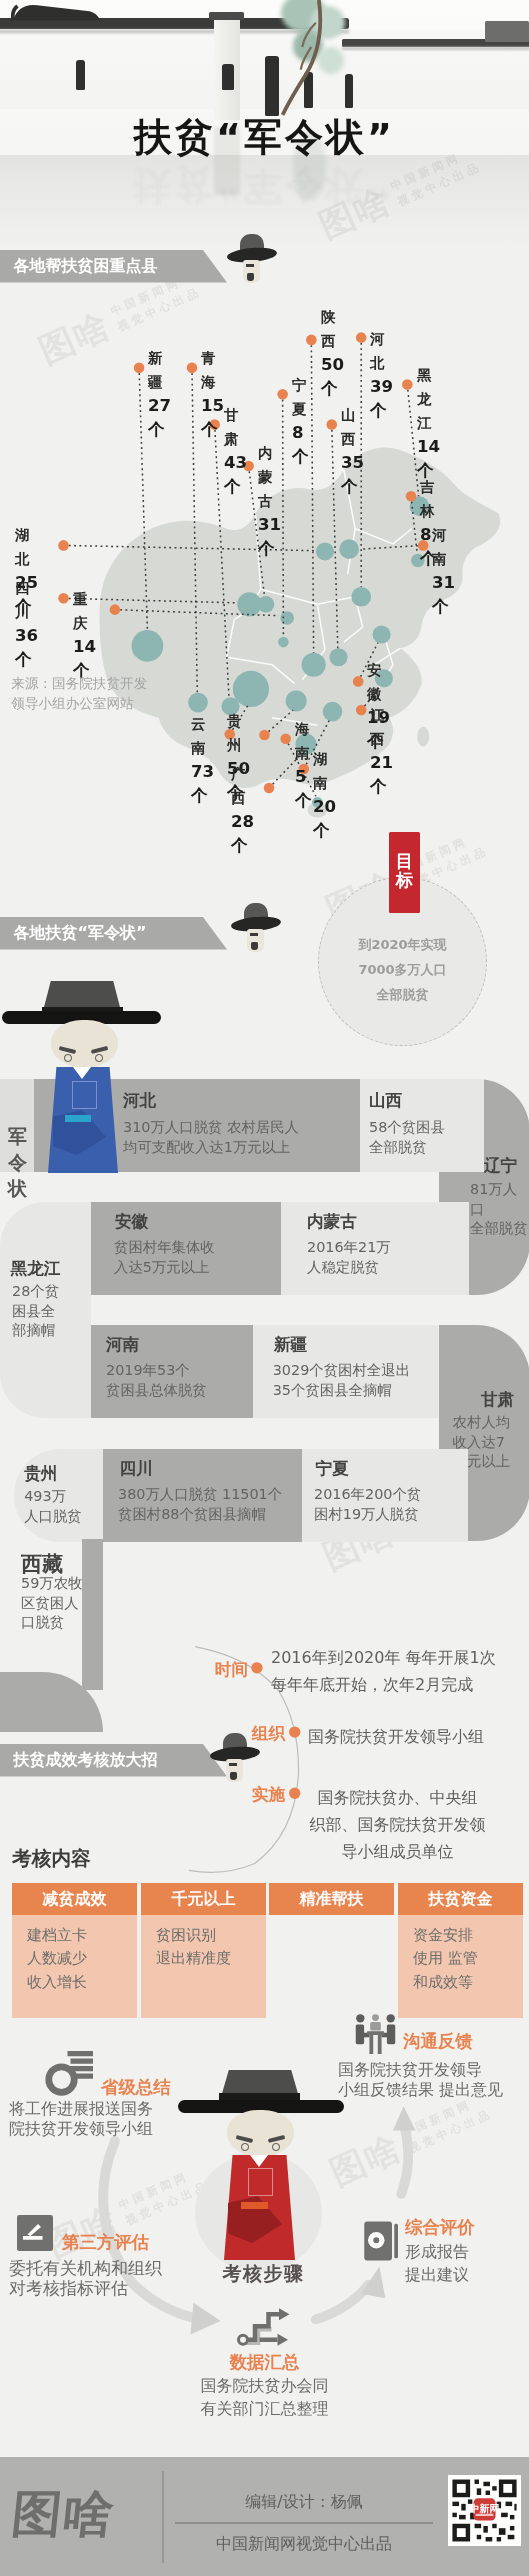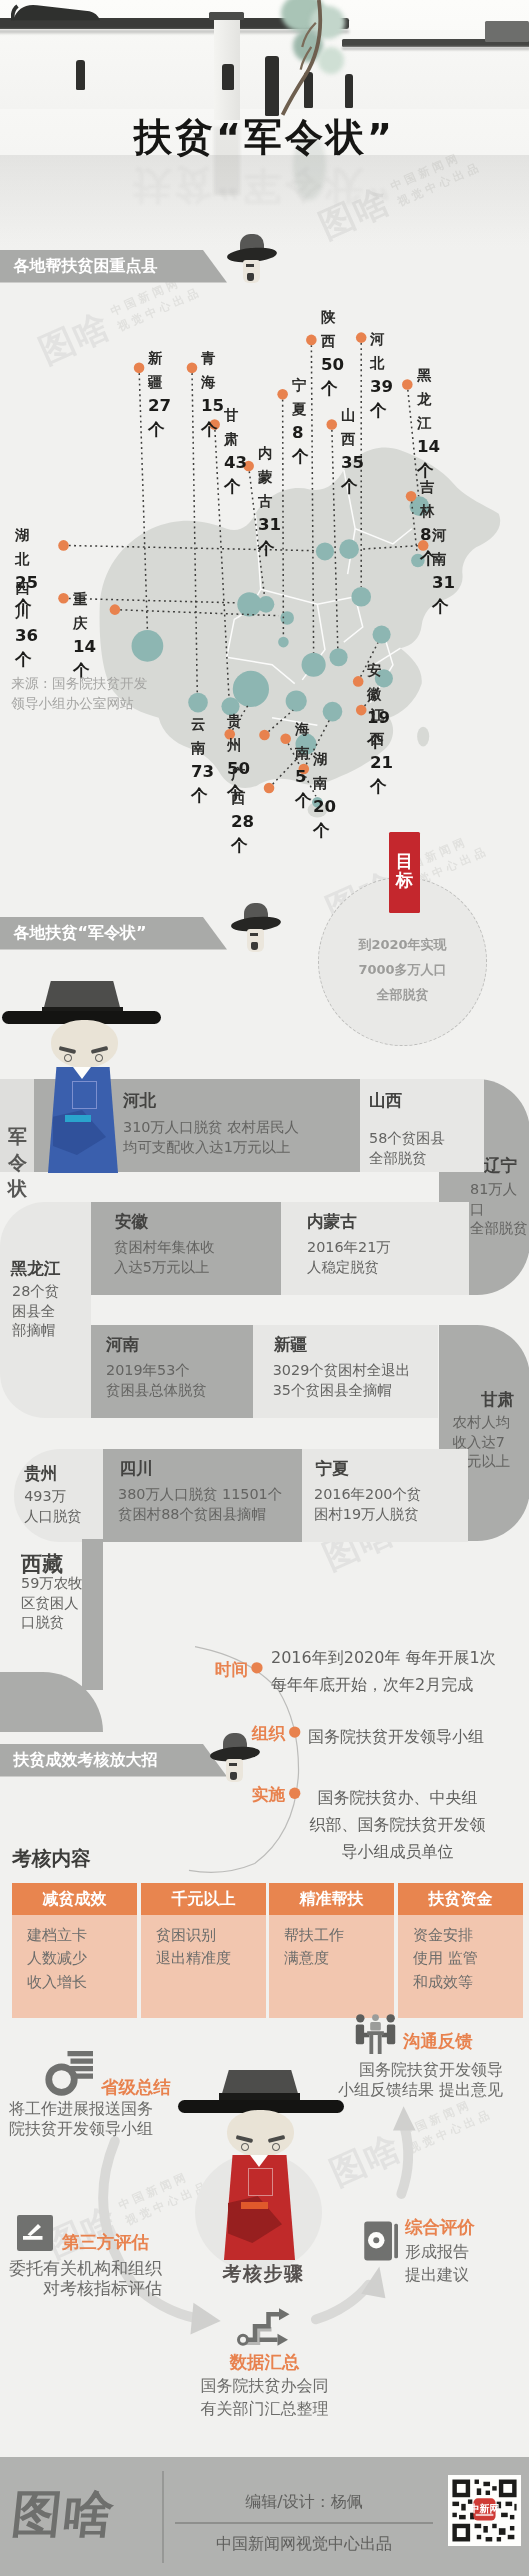--- a/index.html
+++ b/index.html
@@ -76,21 +76,21 @@
   
   .crit-label{position:absolute;font-size:16.6px;font-weight:800;color:#e8824e;text-align:right;width:60px;}
   .crit-text{position:absolute;font-size:16px;color:#5f5f5d;line-height:27px;}
   #kaohe-heading{left:12px;top:1845px;font-size:19.7px;font-weight:800;color:#3c3c3a;}
   .tcol{position:absolute;width:125px;}
   .tcol .th{height:32px;background:#e8854f;color:#fff;font-size:16px;font-weight:800;text-align:center;line-height:32px;}
   .tcol .td{height:103px;background:#f2c6af;color:#6d6d6b;font-size:15px;line-height:23.4px;padding:9px 0 0 15px;box-sizing:border-box;}
 
   
   .step-label{position:absolute;font-size:17.4px;font-weight:800;color:#e8824e;}
-  .step-text{position:absolute;font-size:15px;color:#6b6b69;line-height:20.4px;text-align:right;}
+  .step-text{position:absolute;font-size:15px;color:#6b6b69;line-height:20.4px;}
   #center-circle{left:195px;top:2153px;width:127px;height:119px;border-radius:50%;background:#e7e7e5;}
   #step-center-label{left:188px;top:2261px;width:151px;text-align:center;font-size:19px;font-weight:800;color:#55514f;letter-spacing:1.5px;}
 
   
   .wm{position:absolute;transform:rotate(-24deg);display:flex;align-items:center;pointer-events:none;}
   .wm .big{font-size:35px;font-weight:900;color:rgba(124,124,122,.12);letter-spacing:1.5px;}
   .wm .col{margin-left:7.6px;font-size:11.3px;font-weight:700;color:rgba(124,124,122,.14);letter-spacing:3.8px;line-height:16.6px;}
 
   
   #footer-bar{left:0;top:2457px;width:529px;height:119px;background:#b1b2b0;}
@@ -394,21 +394,21 @@
 人口脱贫</div>
 </div>
 
 <div class="seg seg-dark" style="left:34px;top:1079px;width:326px;height:93px;">
   <div class="t" style="left:89px;top:10.6px;">河北</div>
   <div class="d ml" style="left:89px;top:39px;">310万人口脱贫 农村居民人
 均可支配收入达1万元以上</div>
 </div>
 <div class="seg seg-light" style="left:360px;top:1079px;width:124px;height:93px;">
   <div class="t" style="left:9px;top:10.6px;">山西</div>
-  <div class="d ml" style="left:9px;top:39px;margin-top:11px;">58个贫困县
+  <div class="d ml" style="left:9px;top:39px;">58个贫困县
 全部脱贫</div>
 </div>
 <div class="seg seg-dark" style="left:91px;top:1202px;width:190px;height:93px;">
   <div class="t" style="left:24px;top:9px;">安徽</div>
   <div class="d ml" style="left:23px;top:36px;">贫困村年集体收
 入达5万元以上</div>
 </div>
 <div class="seg seg-light" style="left:281px;top:1202px;width:188px;height:93px;">
   <div class="t" style="left:26px;top:9px;">内蒙古</div>
   <div class="d ml" style="left:26px;top:36px;">2016年21万
@@ -494,22 +494,20 @@
 人数减少
 收入增长</div>
 </div>
 <div class="tcol" style="left:141px;top:1883px;">
   <div class="th">千元以上</div>
   <div class="td ml">贫困识别
 退出精准度</div>
 </div>
 <div class="tcol" style="left:269px;top:1883px;">
   <div class="th">精准帮扶</div>
-  <div class="td ml">帮扶工作
-满意度</div>
 </div>
 <div class="tcol" style="left:398px;top:1883px;">
   <div class="th">扶贫资金</div>
   <div class="td ml">资金安排
 使用 监管
 和成效等</div>
 </div>
 
 <svg class="abs" style="left:0;top:2041px;" width="529" height="318" viewBox="0 2700 700 420">
   <g stroke="#d9d9d7" stroke-width="13" fill="none" stroke-linecap="round">

